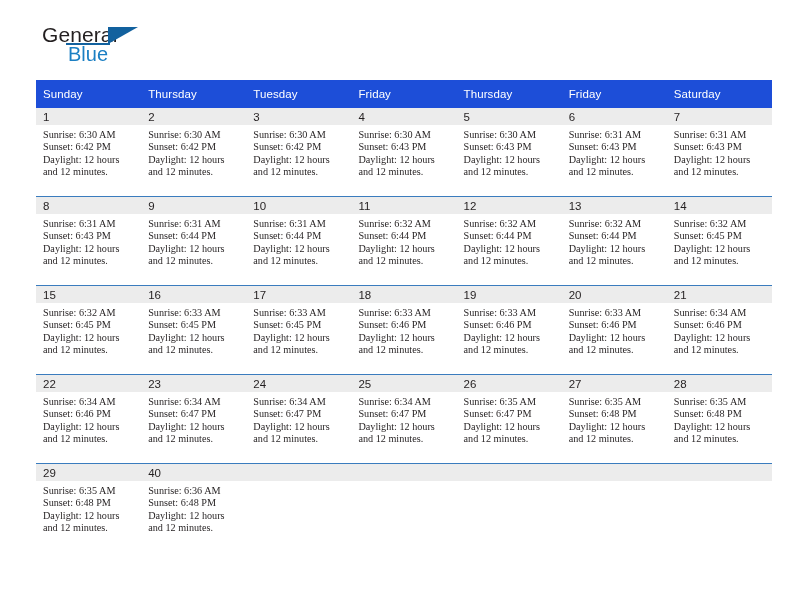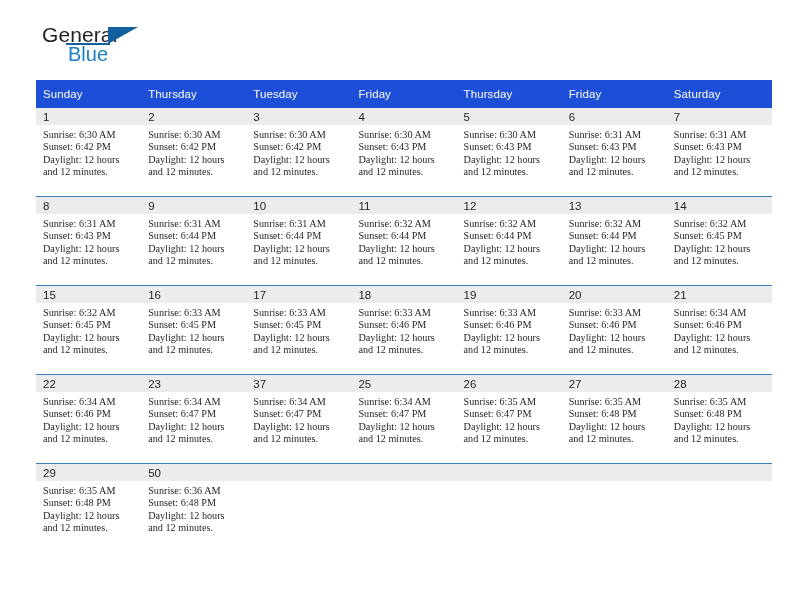--- a/index.html
+++ b/index.html
@@ -422,21 +422,21 @@
               <div class="details">
                 <div>Sunrise: 6:34 AM</div>
                 <div>Sunset: 6:47 PM</div>
                 <div>Daylight: 12 hours</div>
                 <div>and 12 minutes.</div>
               </div>
             </div>
           </td>
           <td>
             <div class="cell">
-              <div class="daynum">37</div>
+              <div class="daynum">24</div>
               <div class="details">
                 <div>Sunrise: 6:34 AM</div>
                 <div>Sunset: 6:47 PM</div>
                 <div>Daylight: 12 hours</div>
                 <div>and 12 minutes.</div>
               </div>
             </div>
           </td>
           <td>
             <div class="cell">
@@ -490,21 +490,21 @@
               <div class="details">
                 <div>Sunrise: 6:35 AM</div>
                 <div>Sunset: 6:48 PM</div>
                 <div>Daylight: 12 hours</div>
                 <div>and 12 minutes.</div>
               </div>
             </div>
           </td>
           <td>
             <div class="cell">
-              <div class="daynum">50</div>
+              <div class="daynum">40</div>
               <div class="details">
                 <div>Sunrise: 6:36 AM</div>
                 <div>Sunset: 6:48 PM</div>
                 <div>Daylight: 12 hours</div>
                 <div>and 12 minutes.</div>
               </div>
             </div>
           </td>
           <td>
             <div class="cell empty">

